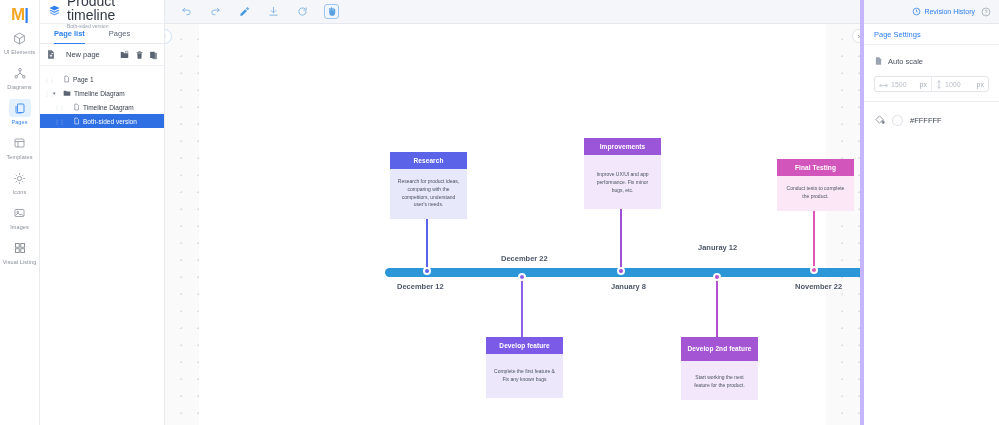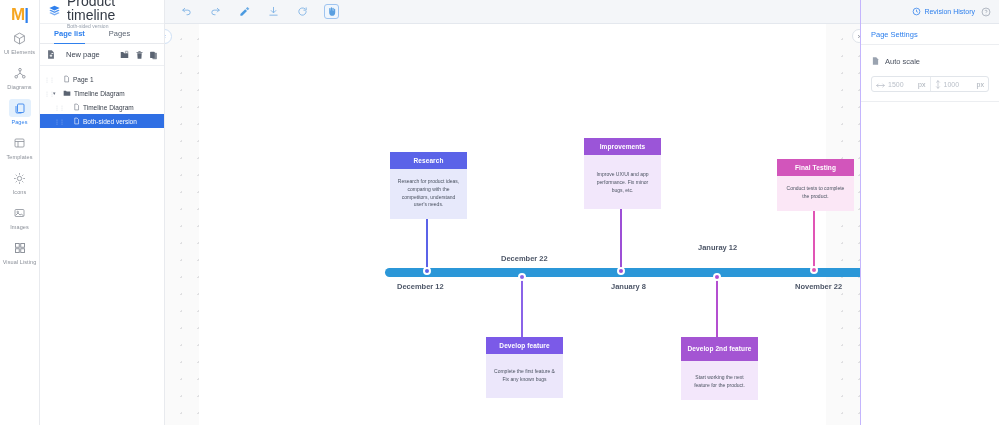--- a/index.html
+++ b/index.html
@@ -128,21 +128,21 @@
   .card .bd {
     padding: 9px 6px 10px; font-size: 5px; line-height: 1.55;
     text-align: center; color: #4a5260; min-height: 46px;
   }
   .dlabel { position: absolute; font-size: 7.5px; font-weight: bold; color: #4d5667;
             white-space: nowrap; }
 
   
   .rightpanel {
     width: 139px; flex: 0 0 139px; height: 425px; background: #ffffff;
-    border-left: 1px solid #c4b5fd; display: flex; flex-direction: column;
+    border-left: 4px solid #c4b5fd; display: flex; flex-direction: column;
   }
   .rp-head {
     height: 24px; background: #f4f6f9; border-bottom: 1px solid #e4e8ee;
     display: flex; align-items: center; justify-content: flex-end; gap: 6px;
     padding-right: 8px;
   }
   .rh-item { display: flex; align-items: center; gap: 3px; cursor: pointer;
              font-size: 7px; color: #2f80ed; }
   .rp-title { padding: 6px 10px 5px; font-size: 7.5px; color: #2f80ed;
               border-bottom: 1px solid #eceef1; }
@@ -509,15 +509,25 @@
                 <path d="M8 2v20M4 6l4-4 4 4M4 18l4 4 4-4"></path>
               </svg>
           </span>
           <span class="scale-val">1000</span>
           <span class="scale-unit">px</span>
         </div>
       </div>
     </div>
 
 
+    <div class="color-row">
+      <span>
+        <svg width="11" height="11" viewBox="0 0 24 24" fill="none" stroke="#7c848f" stroke-width="1.7">
+            <path d="M4 12 12 4l8 8-8 8z"></path>
+            <path d="M20 14c1.5 2 2.5 3 2.5 4a2.5 2.5 0 0 1-5 0c0-1 1-2 2.5-4z" fill="#7c848f"></path>
+          </svg>
+      </span>
+      <span class="swatch"></span>
+      <span class="hexval">#FFFFFF</span>
+    </div>
   </div>
 
 </div>
 
 </body></html>

